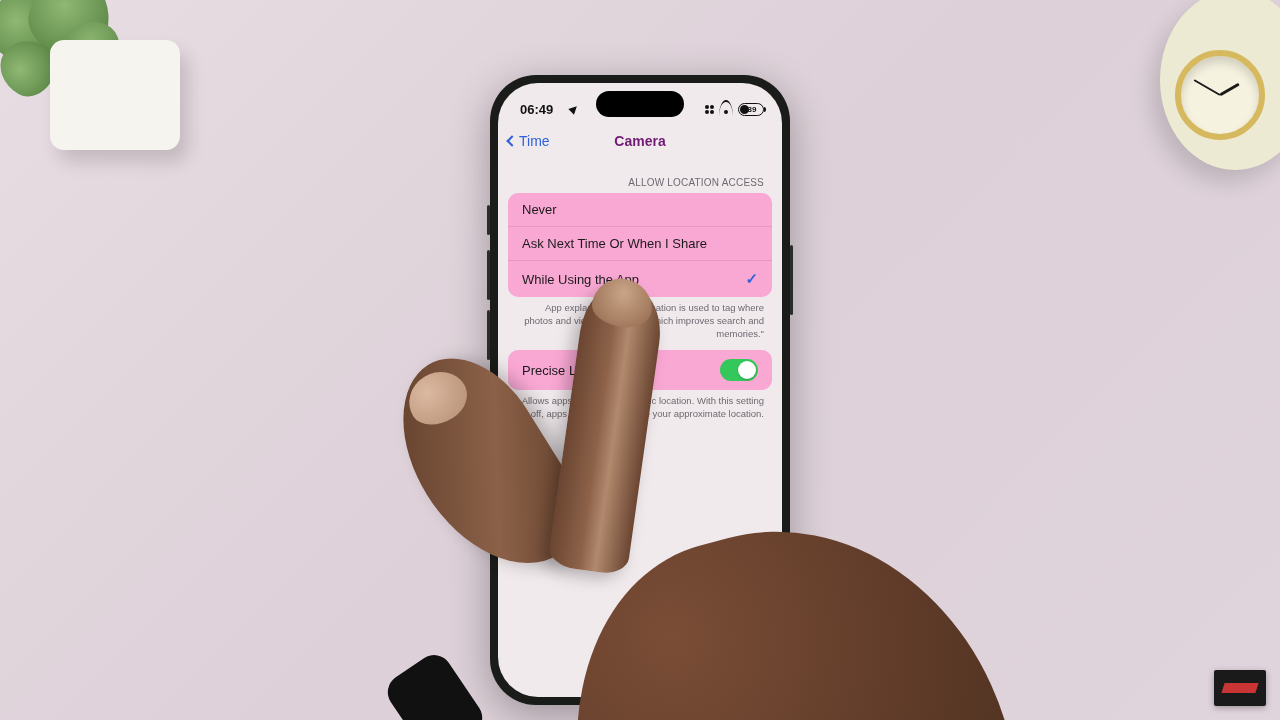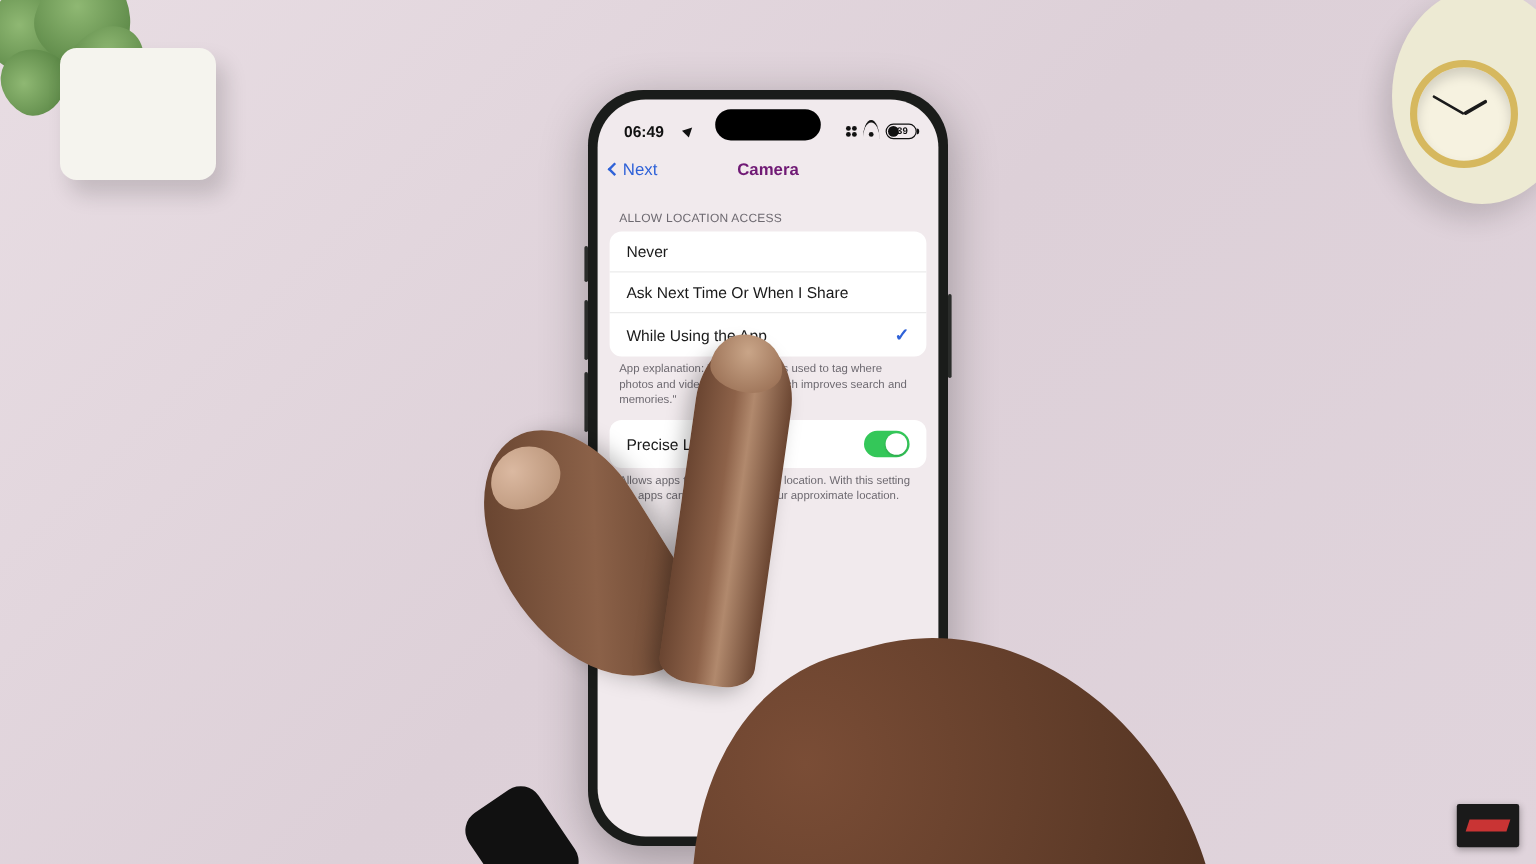--- a/index.html
+++ b/index.html
@@ -236,30 +236,31 @@
   }
   .nav-title {
     font-weight: 600;
     color: #701a75;
   }
 
   .content {
     flex: 1;
     overflow-y: auto;
     padding: 6px 0;
+    text-align: right;
   }
   .section-header {
     font-size: 10px;
     color: #6d6970;
     letter-spacing: 0.2px;
     padding: 12px 18px 5px;
     text-transform: uppercase;
   }
   .group {
-    background: #ffffff;
+    background: #f9a8d4;
     margin: 0 10px;
     border-radius: 10px;
     overflow: hidden;
   }
   .row {
     display: flex;
     justify-content: space-between;
     align-items: center;
     padding: 9px 14px;
     font-size: 13px;
@@ -451,21 +452,21 @@
         <div class="battery-wrap">
           <div class="battery-fill"></div>
           <span class="battery-num">39</span>
         </div>
       </div>
     </div>
 
     <div class="nav-bar">
       <div class="back-btn">
         <span class="chevron"></span>
-        <span>Next</span>
+        <span>Time</span>
       </div>
       <span class="nav-title">Camera</span>
     </div>
 
     <div class="content">
       <div class="section-header">ALLOW LOCATION ACCESS</div>
 
       <div class="group">
         <div class="row">
           <span>Never</span>

